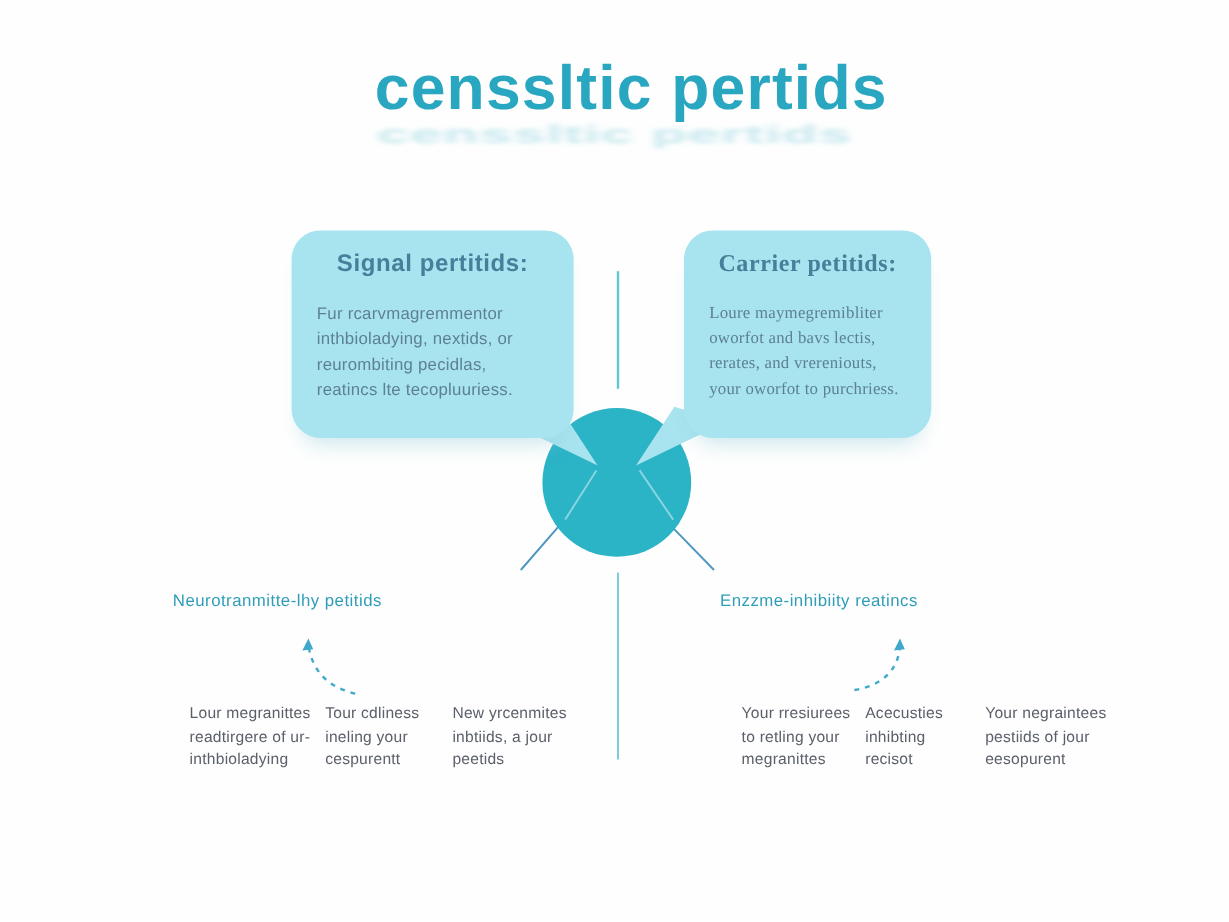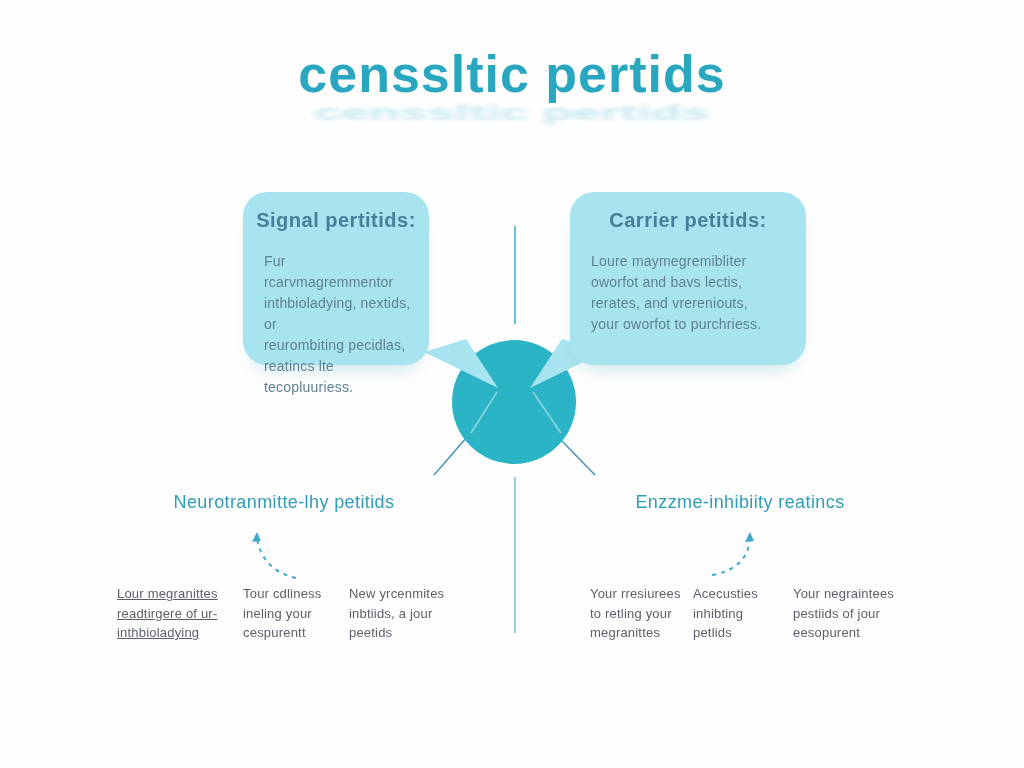--- a/index.html
+++ b/index.html
@@ -21,51 +21,51 @@
     color:#6cc5d5;opacity:.38;filter:blur(4px);
     transform:scaleY(.45);transform-origin:top center;
     pointer-events:none;
   }
 
   
   .bubble{
     background:#a7e4ef;border-radius:24px;
     box-shadow:0 14px 18px -10px rgba(140,200,215,.45);
   }
-  .bubble-left{left:243px;top:192px;width:186px;height:173px;}
-  .bubble-right{left:570px;top:192px;width:236px;height:173px;}
+  .bubble-left{left:243px;top:192px;width:235px;height:173px;}
+  .bubble-right{left:570px;top:192px;width:206px;height:173px;font-family:Liberation Serif, serif;}
   .bubble-title{
     margin-top:17px;text-align:center;
     font-size:20px;letter-spacing:.5px;color:#44809a;font-weight:600;
   }
   .bubble-body{
     margin:19px 14px 0 21px;
     font-size:14px;line-height:21px;letter-spacing:.2px;color:#5e8192;
   }
 
   
   .branch-heading{
-    top:492px;width:336px;text-align:center;
-    font-size:18px;letter-spacing:.4px;color:#2f9db8;
+    top:492px;width:336px;text-align:left;
+    font-size:14px;letter-spacing:.4px;color:#2f9db8;
   }
   .branch-heading.left{left:116px;}
   .branch-heading.right{left:572px;}
 
   
   .col{
     top:584px;width:130px;
     font-size:13px;line-height:19.5px;color:#5a5f69;letter-spacing:.2px;
   }
-  .col-1{left:117px;text-decoration:underline;} .col-2{left:243px;} .col-3{left:349px;}
+  .col-1{left:130px;} .col-2{left:243px;} .col-3{left:349px;}
   .col-4{left:578px;margin-left:12px;} .col-5{left:693px;} .col-6{left:793px;}
 
   svg.overlay{position:absolute;left:0;top:0;pointer-events:none;}
   .layer-shapes{z-index:1;}
   .bubble{z-index:2;}
-  .txt{z-index:3;}
+  .txt{z-index:3;padding-left:28px;}
 </style>
 </head>
 <body>
 
 <div id="stage">
 
   <svg class="overlay layer-shapes" width="1024" height="768" viewBox="0 0 1024 768">
 
     <line x1="515" y1="226" x2="515" y2="324" stroke="#63c4d6" stroke-width="2"></line>
 
@@ -130,21 +130,21 @@
   </div>
 
   <div class="abs txt col col-4">
     <div>Your rresiurees</div>
     <div>to retling your</div>
     <div>megranittes</div>
   </div>
   <div class="abs txt col col-5">
     <div>Acecusties</div>
     <div>inhibting</div>
-    <div>petlids</div>
+    <div>recisot</div>
   </div>
   <div class="abs txt col col-6">
     <div>Your negraintees</div>
     <div>pestiids of jour</div>
     <div>eesopurent</div>
   </div>
 
 </div>
 
 </body></html>

